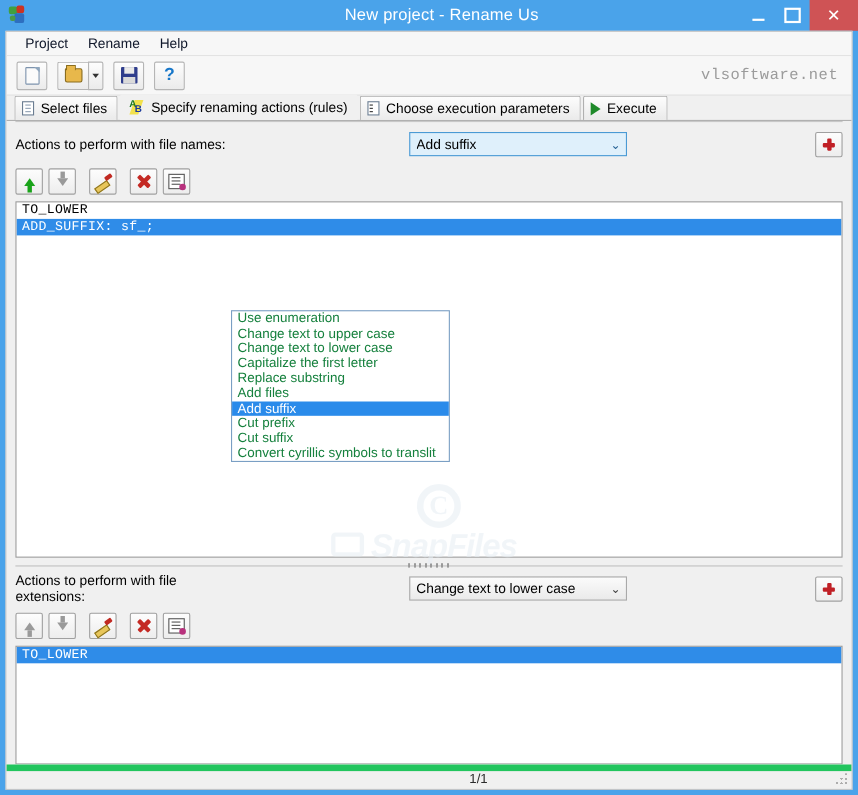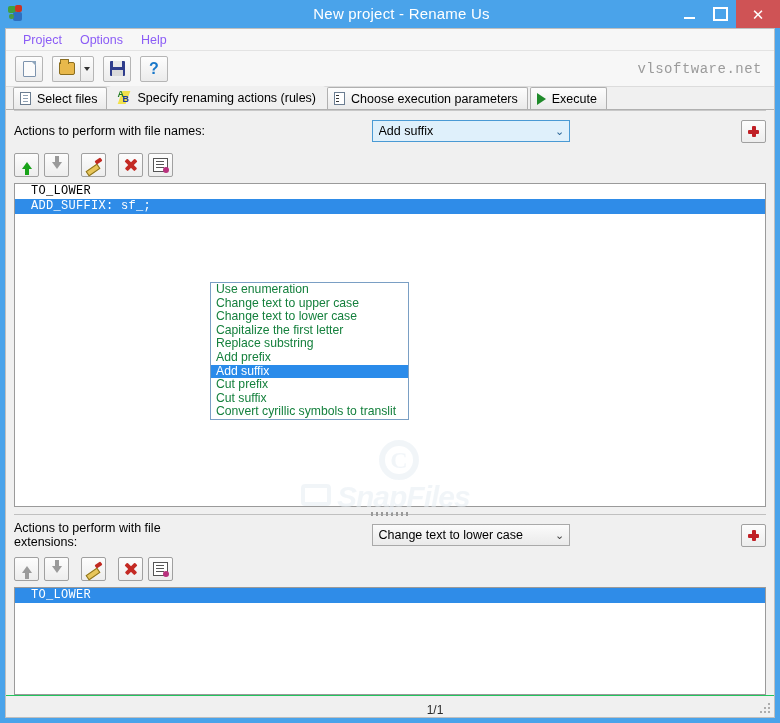--- a/index.html
+++ b/index.html
@@ -64,21 +64,21 @@
   }
   
   #menubar {
     height: 22px; flex: 0 0 22px;
     background: #f7f7f7;
     display: flex; align-items: center;
     padding-left: 8px;
     border-bottom: 1px solid #e3e3e3;
   }
   .menu-item {
-    font-size: 12.5px; color: #8b5cf6;
+    font-size: 12.5px; color: #0f172a;
     padding: 2px 9px;
   }
   
   #toolbar {
     height: 36px; flex: 0 0 36px;
     background: #f7f7f7;
     display: flex; align-items: center;
     padding-left: 9px;
     position: relative;
     border-bottom: 1px solid #dcdcdc;
@@ -277,21 +277,21 @@
     margin-top: 5px;
     overflow:hidden;
     position:relative;
   }
   #rules-list { flex: 1 1 auto; }
   #ext-list { height: 108px; flex:0 0 108px; }
   .list-item {
     font-family:"Liberation Mono", monospace;
     font-size: 12px;
     height: 15px; line-height: 15px;
-    padding-left: 16px;
+    padding-left: 5px;
     color:#000; white-space:nowrap;
     letter-spacing: .3px;
   }
   .list-item.sel { background:#2f8ce8; color:#ffffff; }
   
   #splitter { height: 14px; flex:0 0 14px; position:relative; margin-top: 2px; }
   #splitter .line { position:absolute;left:0;right:0;top:5px;height:1px;background:#c0c0c0; }
   #splitter .grip {
     position:absolute; left:50%; transform:translateX(-50%); top:3px;
     width:38px;height:4px;
@@ -320,22 +320,22 @@
     font-family:"Liberation Sans", sans-serif;
   }
   #watermark .logo {
     position:absolute; left:0; top:44px;
     width:30px;height:22px;border:4px solid #e7eef4;border-radius:4px;
   }
   
   #statusbar {
     height: 22px; flex:0 0 22px;
     background:#f0f0f0;
-    border-top:1px solid #22c55e;
-    display:flex; align-items:flex-end;
+    border-top:6px solid #22c55e;
+    display:flex; align-items:flex-start;
     position:relative;
   }
   #status-left { width: 210px; border-right:1px solid #cfcfcf; }
   #status-right {
     flex:1 1 auto; display:flex; align-items:center; justify-content:center;
     font-size:12px; color:#2b2b2b;
     padding-right: 120px;
   }
   #grip {
     position:absolute; right:3px; bottom:2px; width:12px;height:12px;
@@ -365,21 +365,21 @@
       <div class="wc min"></div>
       <div class="wc max"></div>
       <div class="wc close">✕</div>
     </div>
   </div>
 
   <div id="client">
 
     <div id="menubar">
       <div class="menu-item">Project</div>
-      <div class="menu-item">Options</div>
+      <div class="menu-item">Rename</div>
       <div class="menu-item">Help</div>
     </div>
 
     <div id="toolbar">
       <div class="tb-btn">
         <span class="ic-newfile"></span>
       </div>
       <div class="tb-group">
         <div class="tb-btn">
           <span class="ic-folder"></span>
@@ -508,21 +508,21 @@
         <div class="logo"></div>
         <div class="wtext" style="left:36px">SnapFiles</div>
       </div>
 
       <div id="dropdown-popup">
         <div class="dd-item">Use enumeration</div>
         <div class="dd-item">Change text to upper case</div>
         <div class="dd-item">Change text to lower case</div>
         <div class="dd-item">Capitalize the first letter</div>
         <div class="dd-item">Replace substring</div>
-        <div class="dd-item">Add prefix</div>
+        <div class="dd-item">Add files</div>
         <div class="dd-item sel">Add suffix</div>
         <div class="dd-item">Cut prefix</div>
         <div class="dd-item">Cut suffix</div>
         <div class="dd-item">Convert cyrillic symbols to translit</div>
       </div>
 
     </div>
 
     <div id="statusbar">
       <div id="status-left"></div>

